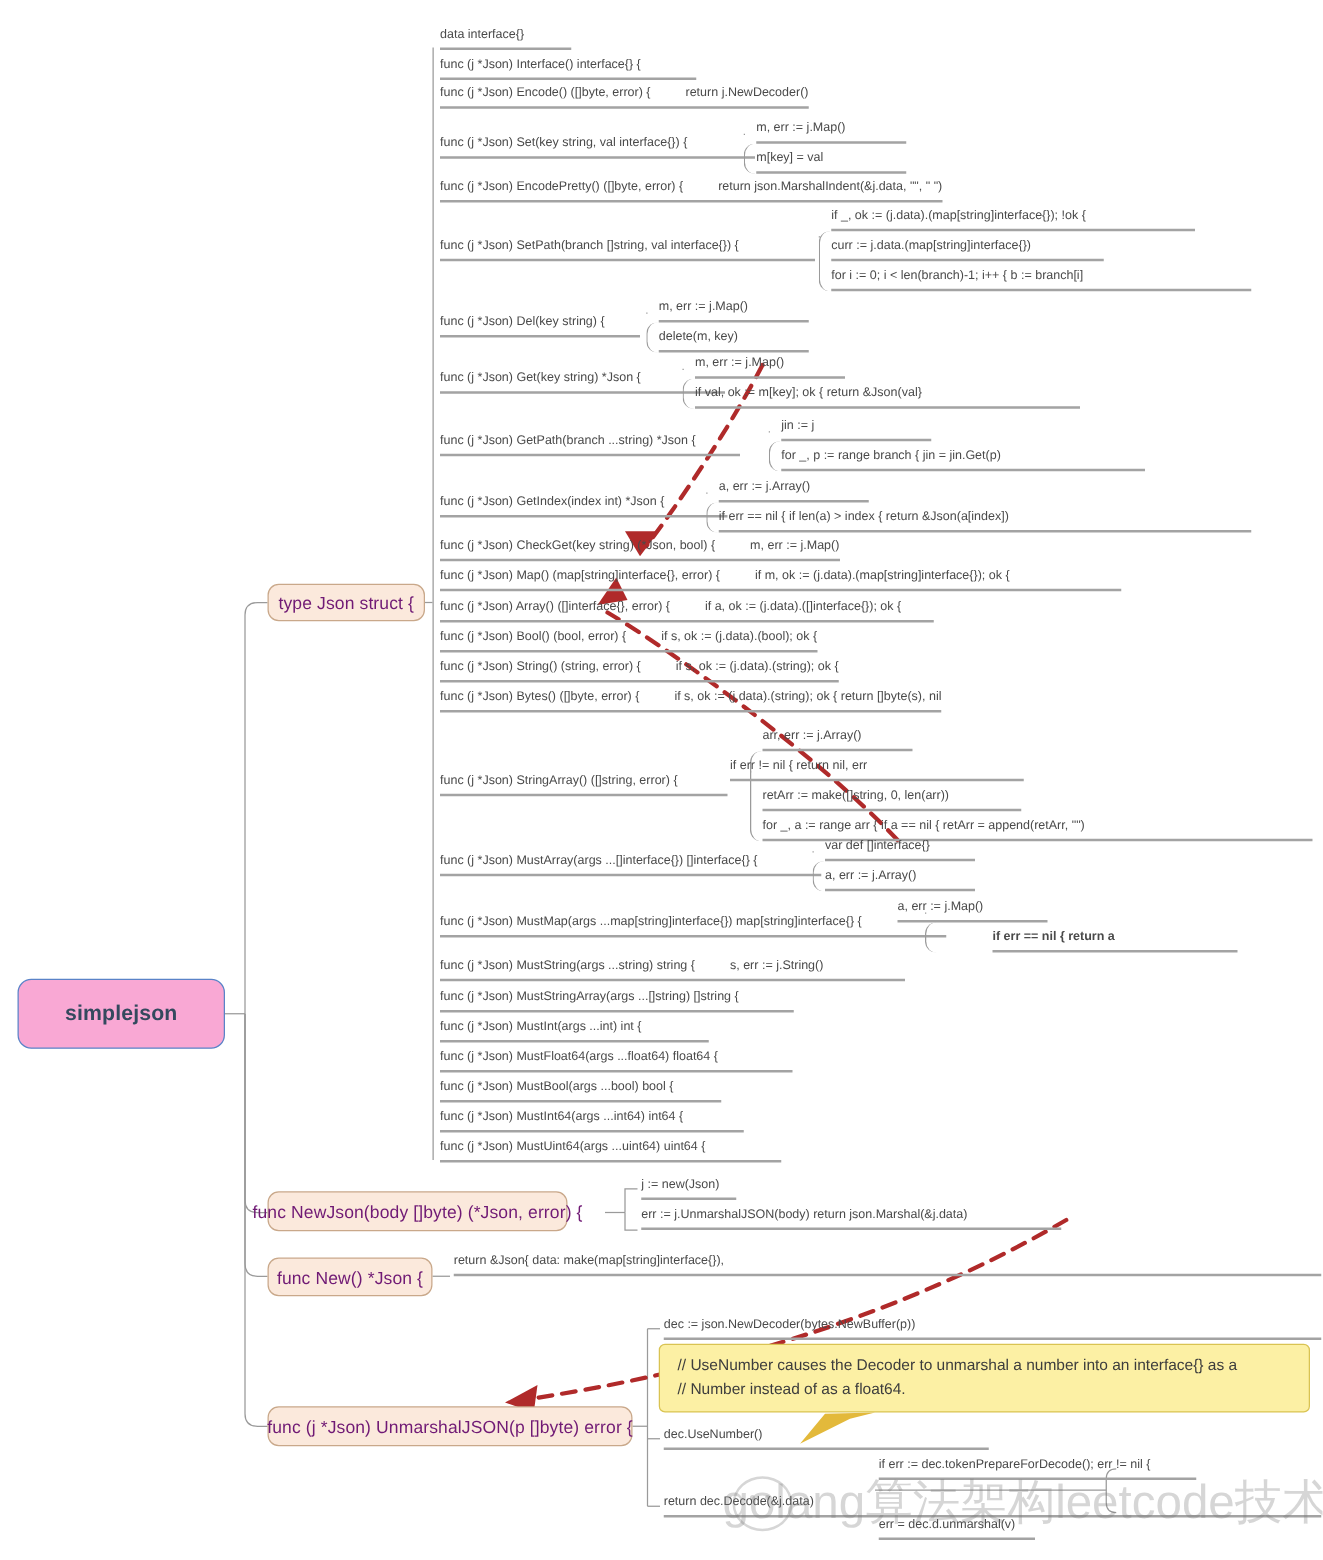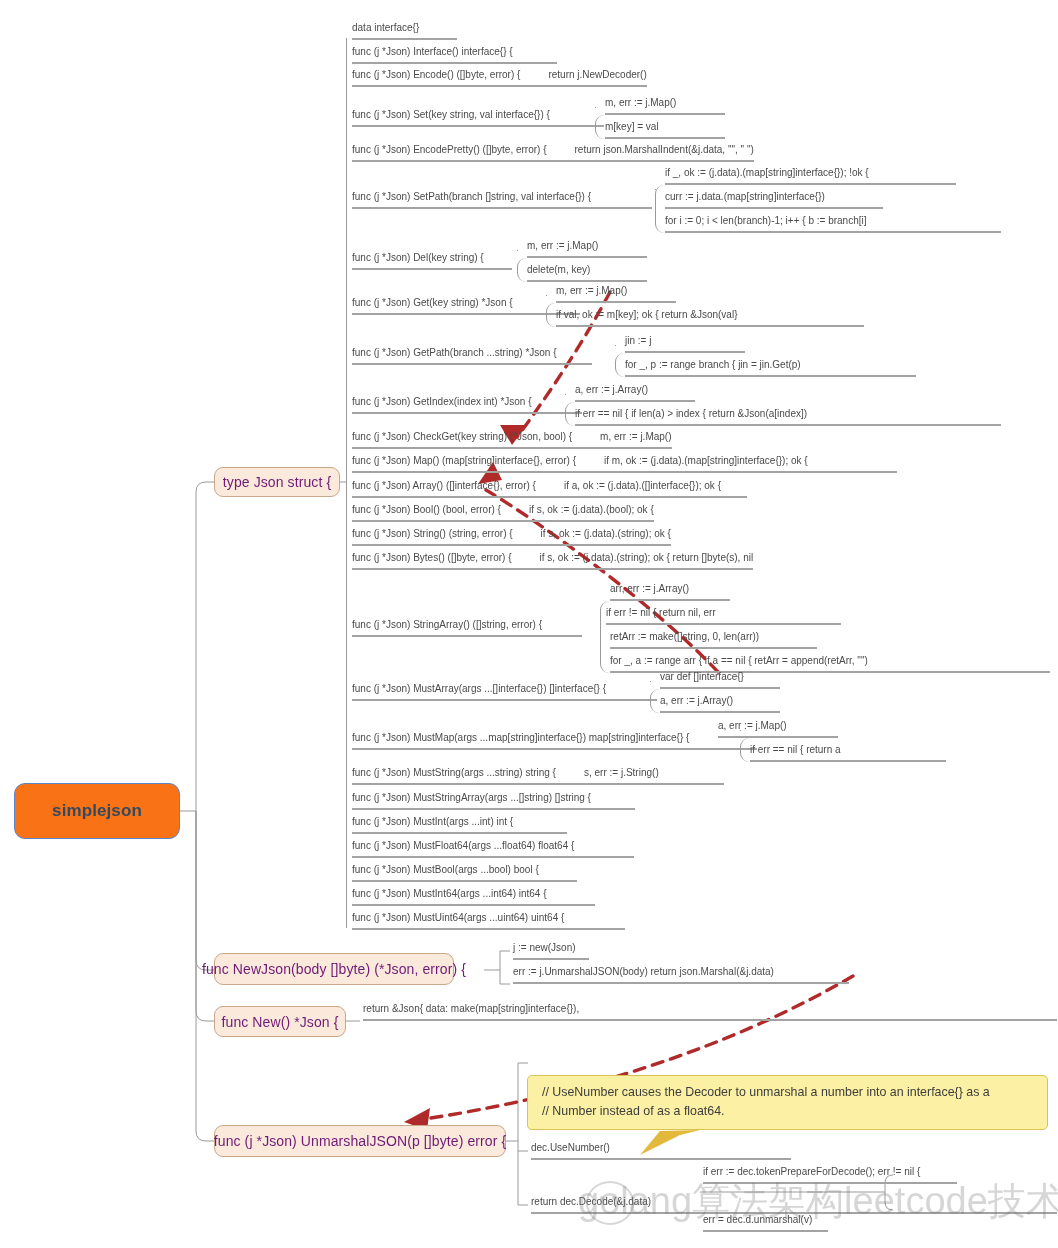--- a/index.html
+++ b/index.html
@@ -18,21 +18,21 @@
     border-radius:9px;border:1px solid #c9a88a;
     background:#fbe9dc;
     display:flex;align-items:center;justify-content:center;
     padding:6px 12px;white-space:nowrap;
   }
   .node .lbl{font-size:14px;color:#701a75;letter-spacing:.1px;}
 
   #root{
     left:14px;top:783px;width:166px;height:56px;
     border-radius:11px;border:1px solid #5a83c8;
-    background:#f97316;
+    background:#f9a8d4;
   }
   #root .lbl{font-size:17px;font-weight:bold;color:#34495e;}
 
   
   .row{
     position:absolute;white-space:nowrap;font-size:10px;color:#4a4a4a;
     line-height:15px;padding-bottom:3px;
     border-bottom:2px solid #a3a3a3;
     box-sizing:border-box;
   }
@@ -176,48 +176,49 @@
       <div class="row" style="left: 352px; top: 429px; min-width: 305px;">func (j *Json) CheckGet(key string) (*Json, bool) {<span class="gap" style="margin-left: 28px;">m, err := j.Map()</span></div>
       <div class="row" style="left: 352px; top: 453px; min-width: 545px;">func (j *Json) Map() (map[string]interface{}, error) {<span class="gap" style="margin-left: 28px;">if m, ok := (j.data).(map[string]interface{}); ok {</span></div>
       <div class="row" style="left: 352px; top: 478px; min-width: 395px;">func (j *Json) Array() ([]interface{}, error) {<span class="gap" style="margin-left: 28px;">if a, ok := (j.data).([]interface{}); ok {</span></div>
       <div class="row" style="left: 352px; top: 502px; min-width: 300px;">func (j *Json) Bool() (bool, error) {<span class="gap" style="margin-left: 28px;">if s, ok := (j.data).(bool); ok {</span></div>
       <div class="row" style="left: 352px; top: 526px; min-width: 300px;">func (j *Json) String() (string, error) {<span class="gap" style="margin-left: 28px;">if s, ok := (j.data).(string); ok {</span></div>
       <div class="row" style="left: 352px; top: 550px; min-width: 390px;">func (j *Json) Bytes() ([]byte, error) {<span class="gap" style="margin-left: 28px;">if s, ok := (j.data).(string); ok {            return []byte(s), nil</span></div>
       <div class="row" style="left: 352px; top: 617px; min-width: 230px;">func (j *Json) StringArray() ([]string, error) {</div>
       <div class="bracket" style="left: 600px; top: 601px; width: 10px; height: 72px;"></div>
       <div class="vbar" style="left: 600px; top: 617px; height: 1px; width: 1px;"></div>
       <div class="row" style="left: 610px; top: 581px; min-width: 120px;">arr, err := j.Array()</div>
-      <div class="row" style="left: 606px; top: 605px; min-width: 235.2px;">if err != nil {            return nil, err</div>
+      <div class="row" style="left: 584px; top: 605px; min-width: 235.2px;">if err != nil {            return nil, err</div>
       <div class="row" style="left: 610px; top: 629px; min-width: 207.2px;">retArr := make([]string, 0, len(arr))</div>
       <div class="row" style="left: 610px; top: 653px; min-width: 440px;">for _, a := range arr {            if a == nil {            retArr = append(retArr, "")</div>
       <div class="row" style="left: 352px; top: 681px; min-width: 305px;">func (j *Json) MustArray(args ...[]interface{}) []interface{} {</div>
       <div class="bracket" style="left: 650px; top: 689px; width: 10px; height: 24px;"></div>
       <div class="vbar" style="left: 650px; top: 681px; height: 1px; width: 1px;"></div>
       <div class="row" style="left: 660px; top: 669px; min-width: 120px;">var def []interface{}</div>
       <div class="row" style="left: 660px; top: 693px; min-width: 120px;">a, err := j.Array()</div>
       <div class="row" style="left: 352px; top: 730px; min-width: 405px;">func (j *Json) MustMap(args ...map[string]interface{}) map[string]interface{} {</div>
       <div class="bracket" style="left: 740px; top: 738px; width: 10px; height: 24px;"></div>
       <div class="vbar" style="left: 740px; top: 730px; height: 1px; width: 1px;"></div>
       <div class="row" style="left: 718px; top: 718px; min-width: 120px;">a, err := j.Map()</div>
-      <div class="row" style="left: 750px; top: 742px; min-width: 196px;">if err == nil {            return a</div>
+      <div class="row" style="left: 794px; top: 742px; min-width: 196px; font-weight: bold;">if err == nil {            return a</div>
       <div class="row" style="left: 352px; top: 765px; min-width: 372px;">func (j *Json) MustString(args ...string) string {<span class="gap" style="margin-left: 28px;">s, err := j.String()</span></div>
       <div class="row" style="left: 352px; top: 790px; min-width: 283px;">func (j *Json) MustStringArray(args ...[]string) []string {</div>
       <div class="row" style="left: 352px; top: 814px; min-width: 215px;">func (j *Json) MustInt(args ...int) int {</div>
       <div class="row" style="left: 352px; top: 838px; min-width: 282px;">func (j *Json) MustFloat64(args ...float64) float64 {</div>
       <div class="row" style="left: 352px; top: 862px; min-width: 225px;">func (j *Json) MustBool(args ...bool) bool {</div>
       <div class="row" style="left: 352px; top: 886px; min-width: 243px;">func (j *Json) MustInt64(args ...int64) int64 {</div>
       <div class="row" style="left: 352px; top: 910px; min-width: 273px;">func (j *Json) MustUint64(args ...uint64) uint64 {</div>
       <div class="vbar" style="left: 346px; top: 38px; height: 890px;"></div>
     </div>
 
   <div class="row" style="left:513px;top:940px;min-width:76px;">j := new(Json)</div>
   <div class="row" style="left:513px;top:964px;min-width:336px;">err := j.UnmarshalJSON(body)            return json.Marshal(&amp;j.data)</div>
 
   <div class="row" style="left:363px;top:1001px;min-width:694px;max-width:694px;">return &amp;Json{            data: make(map[string]interface{}),</div>
 
+  <div class="row" style="left:531px;top:1052px;min-width:526px;">dec := json.NewDecoder(bytes.NewBuffer(p))</div>
   <div class="row" style="left:531px;top:1140px;min-width:260px;">dec.UseNumber()</div>
   <div class="row" style="left:531px;top:1194px;min-width:526px;">return dec.Decode(&amp;j.data)</div>
 
   <div class="row" style="left:703px;top:1164px;min-width:254px;">if err := dec.tokenPrepareForDecode(); err != nil {</div>
   <div class="row" style="left:703px;top:1212px;min-width:125px;">err = dec.d.unmarshal(v)</div>
 
   <div id="callout">
     <div class="ctext">// UseNumber causes the Decoder to unmarshal a number into an interface{} as a
 // Number instead of as a float64.</div>
   </div>

